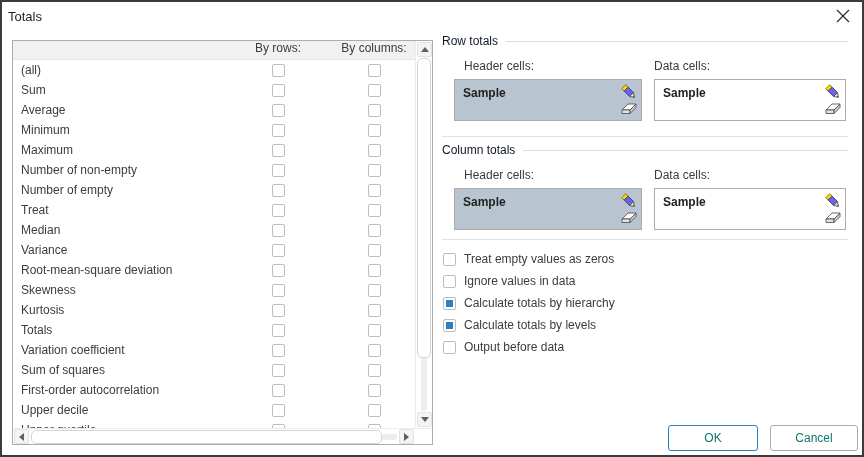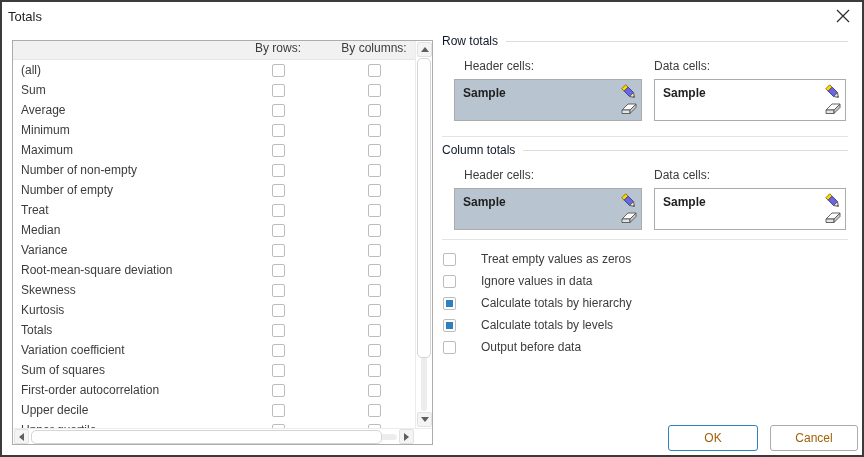--- a/index.html
+++ b/index.html
@@ -84,27 +84,27 @@
   .icon-btn{ position:absolute; right:3px; width:18px; height:18px; cursor:pointer;
     display:flex; align-items:center; justify-content:center; }
   .icon-pencil{ top:3px; }
   .icon-eraser{ bottom:3px; }
   .group.g1{ padding-bottom:15px; }
   .group.g2{ margin-top:5px; padding-bottom:9px; }
 
   .options{ margin-top:8px; }
   .option-row{ height:22px; display:flex; align-items:center; }
   .option-row .checkbox{ margin-left:1px; }
-  .option-label{ margin-left:25px; color:#3c3c3c; }
+  .option-label{ margin-left:8px; color:#3c3c3c; }
 
   
   .btn{
     position:absolute; top:423px; height:26px; background:#fff;
     border-radius:3px; display:flex; align-items:center; justify-content:center;
-    font-size:12px; color:#a16207; cursor:pointer;
+    font-size:12px; color:#0f766e; cursor:pointer;
   }
   .btn-ok{ left:666px; width:90px; border:1px solid var(--accent,#2e81be); }
   .btn-cancel{ left:768px; width:88px; border:1px solid #ababab; }
 </style>
 </head>
 <body>
 
 <svg width="0" height="0" style="position:absolute">
   <defs>
     <g id="svg-pencil">

